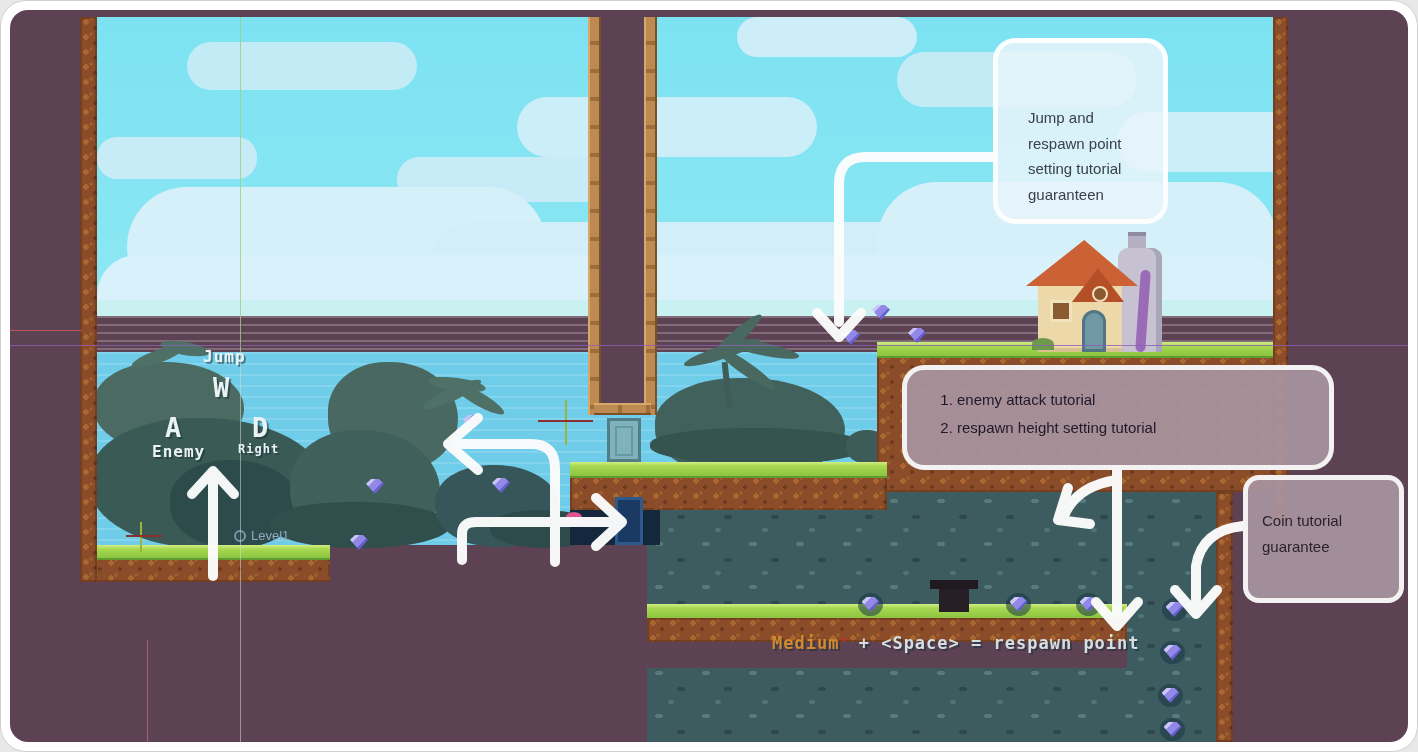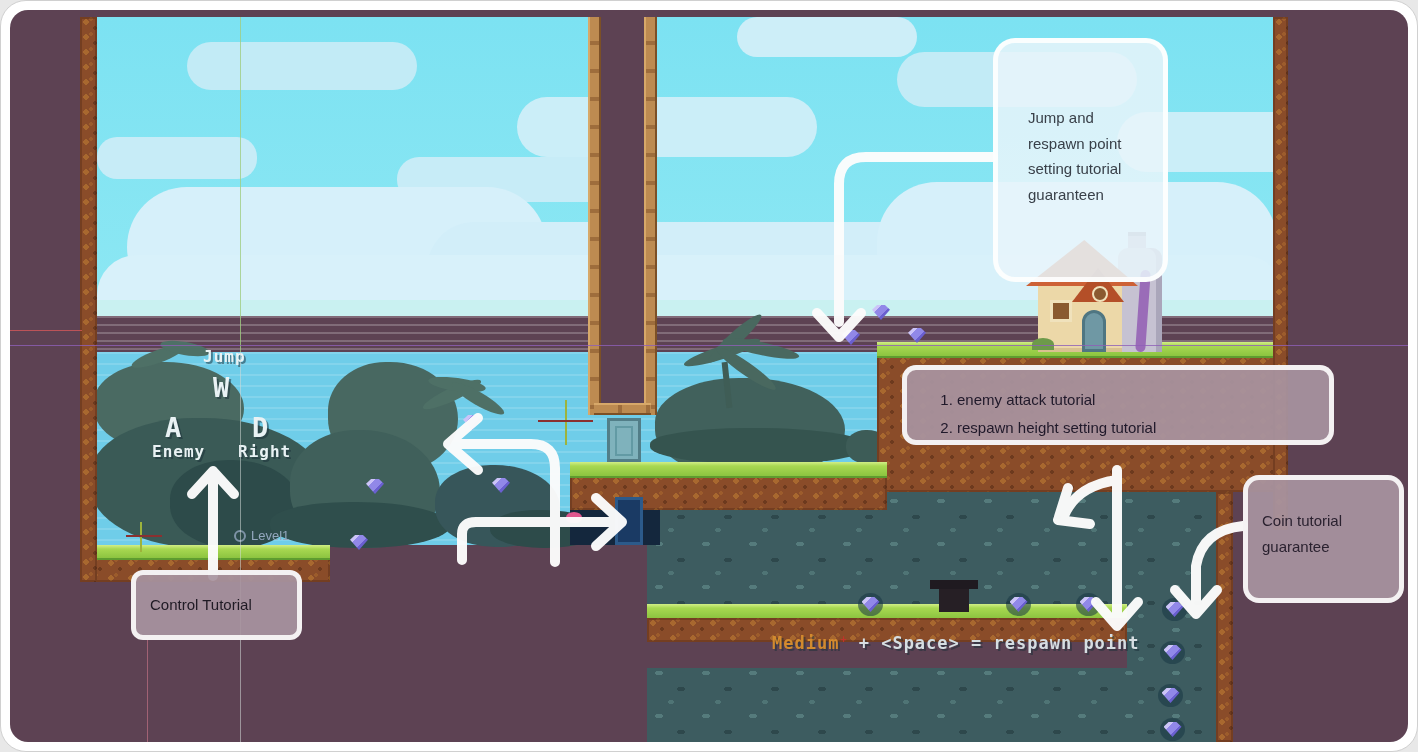--- a/index.html
+++ b/index.html
@@ -167,21 +167,21 @@
       </div>
   <div class="abs gem-ring" style="position:absolute;left:1150px;top:708px;">
         <div class="gem"></div>
       </div>
 
   <div class="abs px" style="left:193px;top:337px;font-size:16px;">Jump</div>
   <div class="abs px" style="left:203px;top:362px;font-size:27px;">W</div>
   <div class="abs px" style="left:155px;top:402px;font-size:27px;">A</div>
   <div class="abs px" style="left:142px;top:432px;font-size:16px;">Enemy</div>
   <div class="abs px" style="left:242px;top:402px;font-size:27px;">D</div>
-  <div class="abs px" style="left:228px;top:432px;font-size:16px;">Right</div>
+  <div class="abs px" style="left:228px;top:432px;font-size:12px;">Right</div>
 
   <div class="abs px" style="left:762px;top:623px;font-size:17px;color:#d6dee2;">
     <span class="medium">Medium</span><span class="sup">+</span><span> + &lt;Space&gt; = respawn point</span>
   </div>
 
   <div class="abs" style="left:224px;top:518px;display:flex;align-items:center;gap:5px;color:#93a7bd;font-size:13px;">
     <span style="width:8px;height:8px;border:2px solid #7e93a6;border-radius:50%;display:inline-block;"></span>
     <span>Level1</span>
   </div>
 
@@ -208,34 +208,31 @@
       <path d="M 182 484 L 203 461 L 224 484"></path>
       <path d="M 1107 460 V 612"></path>
       <path d="M 1086 592 L 1107 616 L 1128 592"></path>
       <path d="M 1107 470 Q 1066 476 1054 506"></path>
       <path d="M 1058 478 L 1048 510 L 1080 514"></path>
       <path d="M 1233 516 Q 1192 520 1186 556 V 598"></path>
       <path d="M 1165 580 L 1186 604 L 1207 580"></path>
     </g>
   </svg>
 
-  <div class="note" style="left:983px;top:28px;width:175px;height:244px;border-radius:22px;background:rgba(232,244,250,.86);color:#394049;padding:62px 22px 0 30px;line-height:25.5px;">
+  <div class="note" style="left:983px;top:28px;width:175px;height:186px;border-radius:22px;background:rgba(232,244,250,.86);color:#394049;padding:62px 22px 0 30px;line-height:25.5px;">
     <span>Jump and respawn point setting tutorial guaranteen</span>
   </div>
 
-  <div class="note note-mauve" style="left:892px;top:355px;width:432px;height:80px;border-radius:14px;padding:17px 10px 0 26px;line-height:26px;color:#20192a;">
+  <div class="note note-mauve" style="left:892px;top:355px;width:432px;height:105px;border-radius:22px;padding:17px 10px 0 26px;line-height:26px;color:#20192a;">
     <ol>
       <li>enemy attack tutorial</li>
       <li>respawn height setting tutorial</li>
     </ol>
   </div>
 
   <div class="note note-mauve" style="left:1233px;top:465px;width:161px;height:128px;border-radius:16px;padding:28px 14px 0 14px;line-height:26px;color:#2b2230;">
     <span>Coin tutorial guarantee</span>
   </div>
 
-  <div class="note note-mauve" style="left:121px;top:560px;width:171px;height:70px;border-radius:12px;padding:21px 0 0 14px;color:#1f1a24;">
-    <span>Control Tutorial</span>
-  </div>
 
 
  </div>
 </div>
 
 </body></html>

